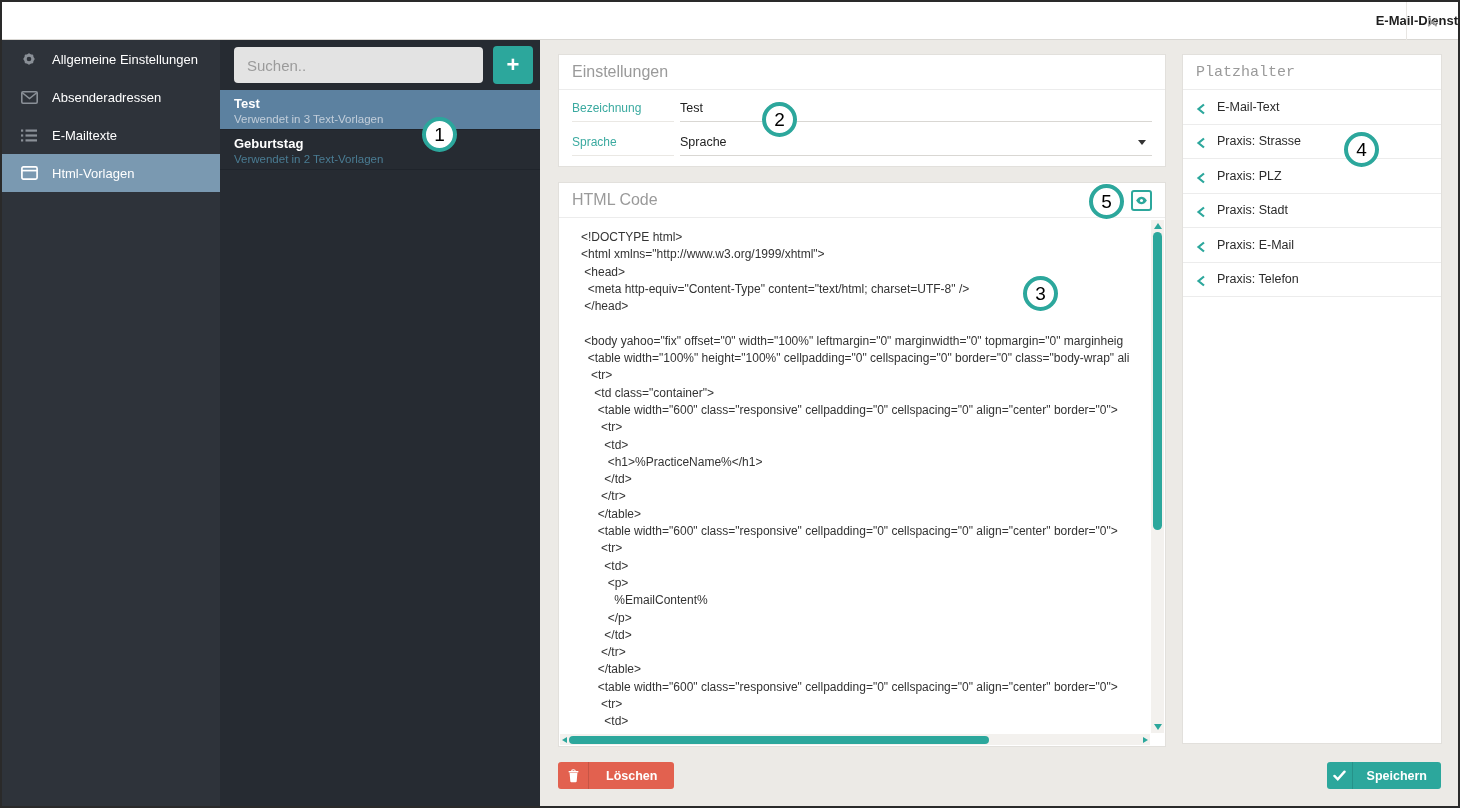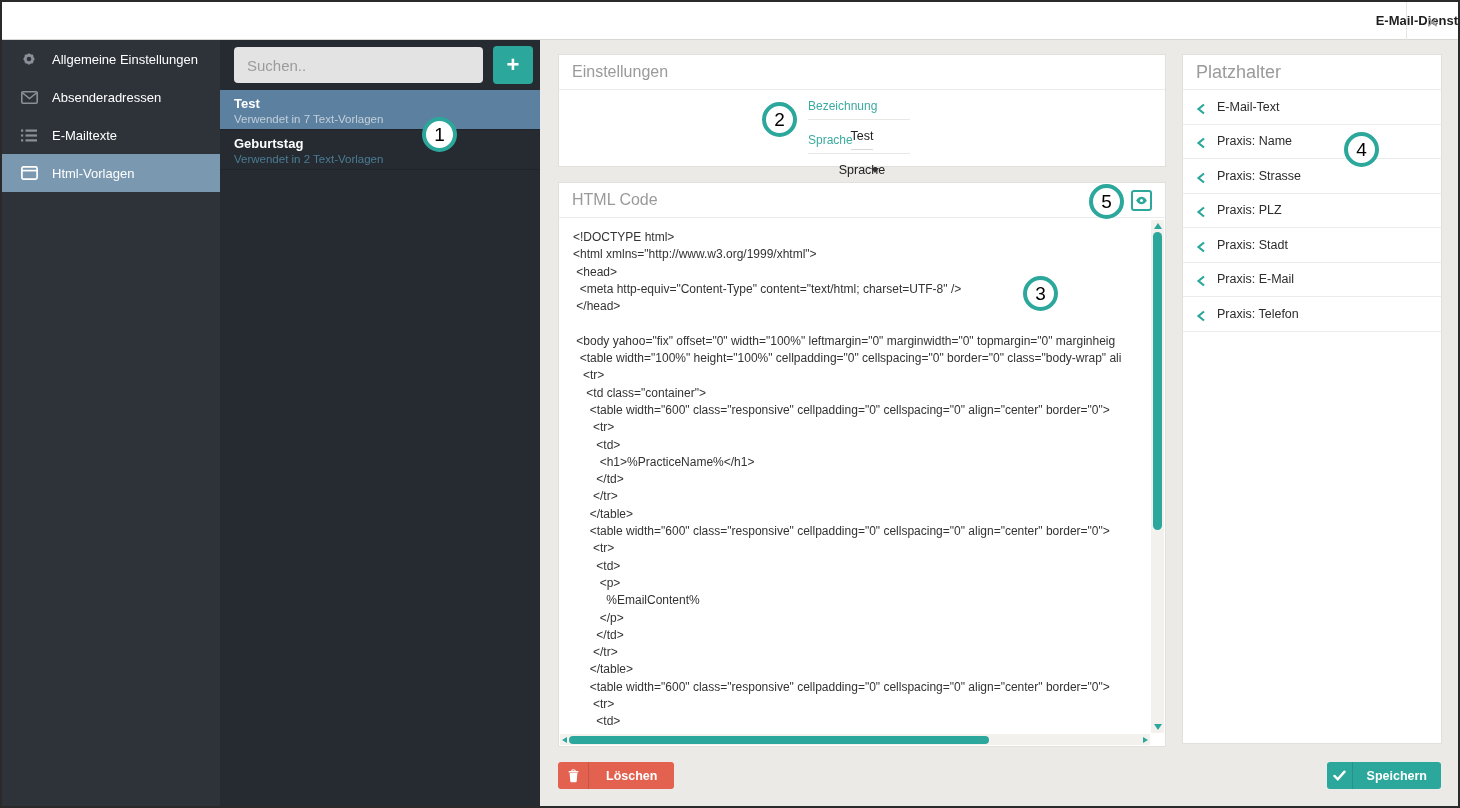--- a/index.html
+++ b/index.html
@@ -52,31 +52,31 @@
 
   
   .panel { position: absolute; background: #ffffff; border: 1px solid #E2E0DC; }
   .panel-header {
     height: 35px; display: flex; align-items: center; justify-content: space-between;
     padding: 12px 13px; border-bottom: 1px solid #ECECEC;
   }
   .panel-header .ph-title { font-size: 16px; color: #9a9a9a; font-weight: 400; }
 
   .settings-panel { left: 556px; top: 52px; width: 608px; height: 113px; }
-  .set-row { height: 34px; display: flex; align-items: center; padding: 0 13px; flex-direction: column; }
+  .set-row { height: 34px; display: flex; align-items: center; padding: 0 13px; }
   .set-label { width: 102px; flex: none; font-size: 12px; color: #3BAAA0; border-bottom: 1px solid #EAE8E4; height: 30px; line-height: 32px; margin-right: 6px; }
   .set-value { flex: 1; font-size: 12.5px; color: #222; border-bottom: 1px solid #D9D7D3; height: 30px; line-height: 32px; position: relative; cursor: pointer; }
   .caret-down { position: absolute; right: 6px; top: 14px; width: 0; height: 0; border-left: 4px solid transparent; border-right: 4px solid transparent; border-top: 5px solid #333; }
 
   .code-panel { left: 556px; top: 180px; width: 608px; height: 565px; }
   .eye-btn {
     width: 21px; height: 21px; border: 2px solid #2CA79C; border-radius: 3px; background: #fdfdfd;
     display: flex; align-items: center; justify-content: center; cursor: pointer; padding: 0;
   }
-  .code-area { position: relative; height: 528px; overflow: hidden; }
+  .code-area { position: relative; height: 528px; overflow: hidden; padding-left: 8px; }
   .code-pre {
     margin: 0; padding: 11px 26px 4px 14px; font-family: "Liberation Sans", "DejaVu Sans", sans-serif;
     font-size: 12px; line-height: 17.3px; color: #333333; white-space: pre; overflow: hidden; height: 100%;
   }
 
   
   .vscroll { position: absolute; top: 2px; right: 1px; width: 13px; bottom: 13px; background: #F3F1EE; }
   .vthumb { position: absolute; left: 2px; top: 12px; width: 9px; height: 298px; background: #2CA79C; border-radius: 5px; }
   .arr { position: absolute; width: 0; height: 0; }
   .arr-up { left: 3px; top: 3px; border-left: 4px solid transparent; border-right: 4px solid transparent; border-bottom: 6px solid #2CA79C; }
@@ -174,21 +174,21 @@
 
   <div class="listpanel">
     <div class="searchrow">
       <input class="search-input" type="text" placeholder="Suchen.." style="">
       <button class="add-btn">
         <span>+</span>
       </button>
     </div>
     <div class="tpl-item selected">
       <div class="t">Test</div>
-      <div class="s">Verwendet in 7 Text-Vorlagen</div>
+      <div class="s">Verwendet in 3 Text-Vorlagen</div>
     </div>
     <div class="tpl-item">
       <div class="t">Geburtstag</div>
       <div class="s">Verwendet in 2 Text-Vorlagen</div>
     </div>
   </div>
 
   <div class="panel settings-panel">
     <div class="panel-header">
       <span class="ph-title">Einstellungen</span>
@@ -256,33 +256,27 @@
       <div class="hscroll">
         <div class="arr arr-l"></div>
         <div class="hthumb"></div>
         <div class="arr arr-r"></div>
       </div>
     </div>
   </div>
 
   <div class="panel ph-panel">
     <div class="panel-header">
-      <span class="ph-title" style="font-size:18px;">Platzhalter</span>
+      <span class="ph-title" style="font-size:15px;font-family:Liberation Mono, monospace;">Platzhalter</span>
     </div>
     <div class="ph-item">
       <span class="chev"><svg width="10" height="12" viewBox="0 0 10 12">
             <polyline points="8,1.5 2.5,6 8,10.5" fill="none" stroke="#2CA79C" stroke-width="2.2"></polyline>
           </svg></span>
       <span class="pl">E-Mail-Text</span>
-    </div>
-    <div class="ph-item">
-      <span class="chev"><svg width="10" height="12" viewBox="0 0 10 12">
-            <polyline points="8,1.5 2.5,6 8,10.5" fill="none" stroke="#2CA79C" stroke-width="2.2"></polyline>
-          </svg></span>
-      <span class="pl">Praxis: Name</span>
     </div>
     <div class="ph-item">
       <span class="chev"><svg width="10" height="12" viewBox="0 0 10 12">
             <polyline points="8,1.5 2.5,6 8,10.5" fill="none" stroke="#2CA79C" stroke-width="2.2"></polyline>
           </svg></span>
       <span class="pl">Praxis: Strasse</span>
     </div>
     <div class="ph-item">
       <span class="chev"><svg width="10" height="12" viewBox="0 0 10 12">
             <polyline points="8,1.5 2.5,6 8,10.5" fill="none" stroke="#2CA79C" stroke-width="2.2"></polyline>

